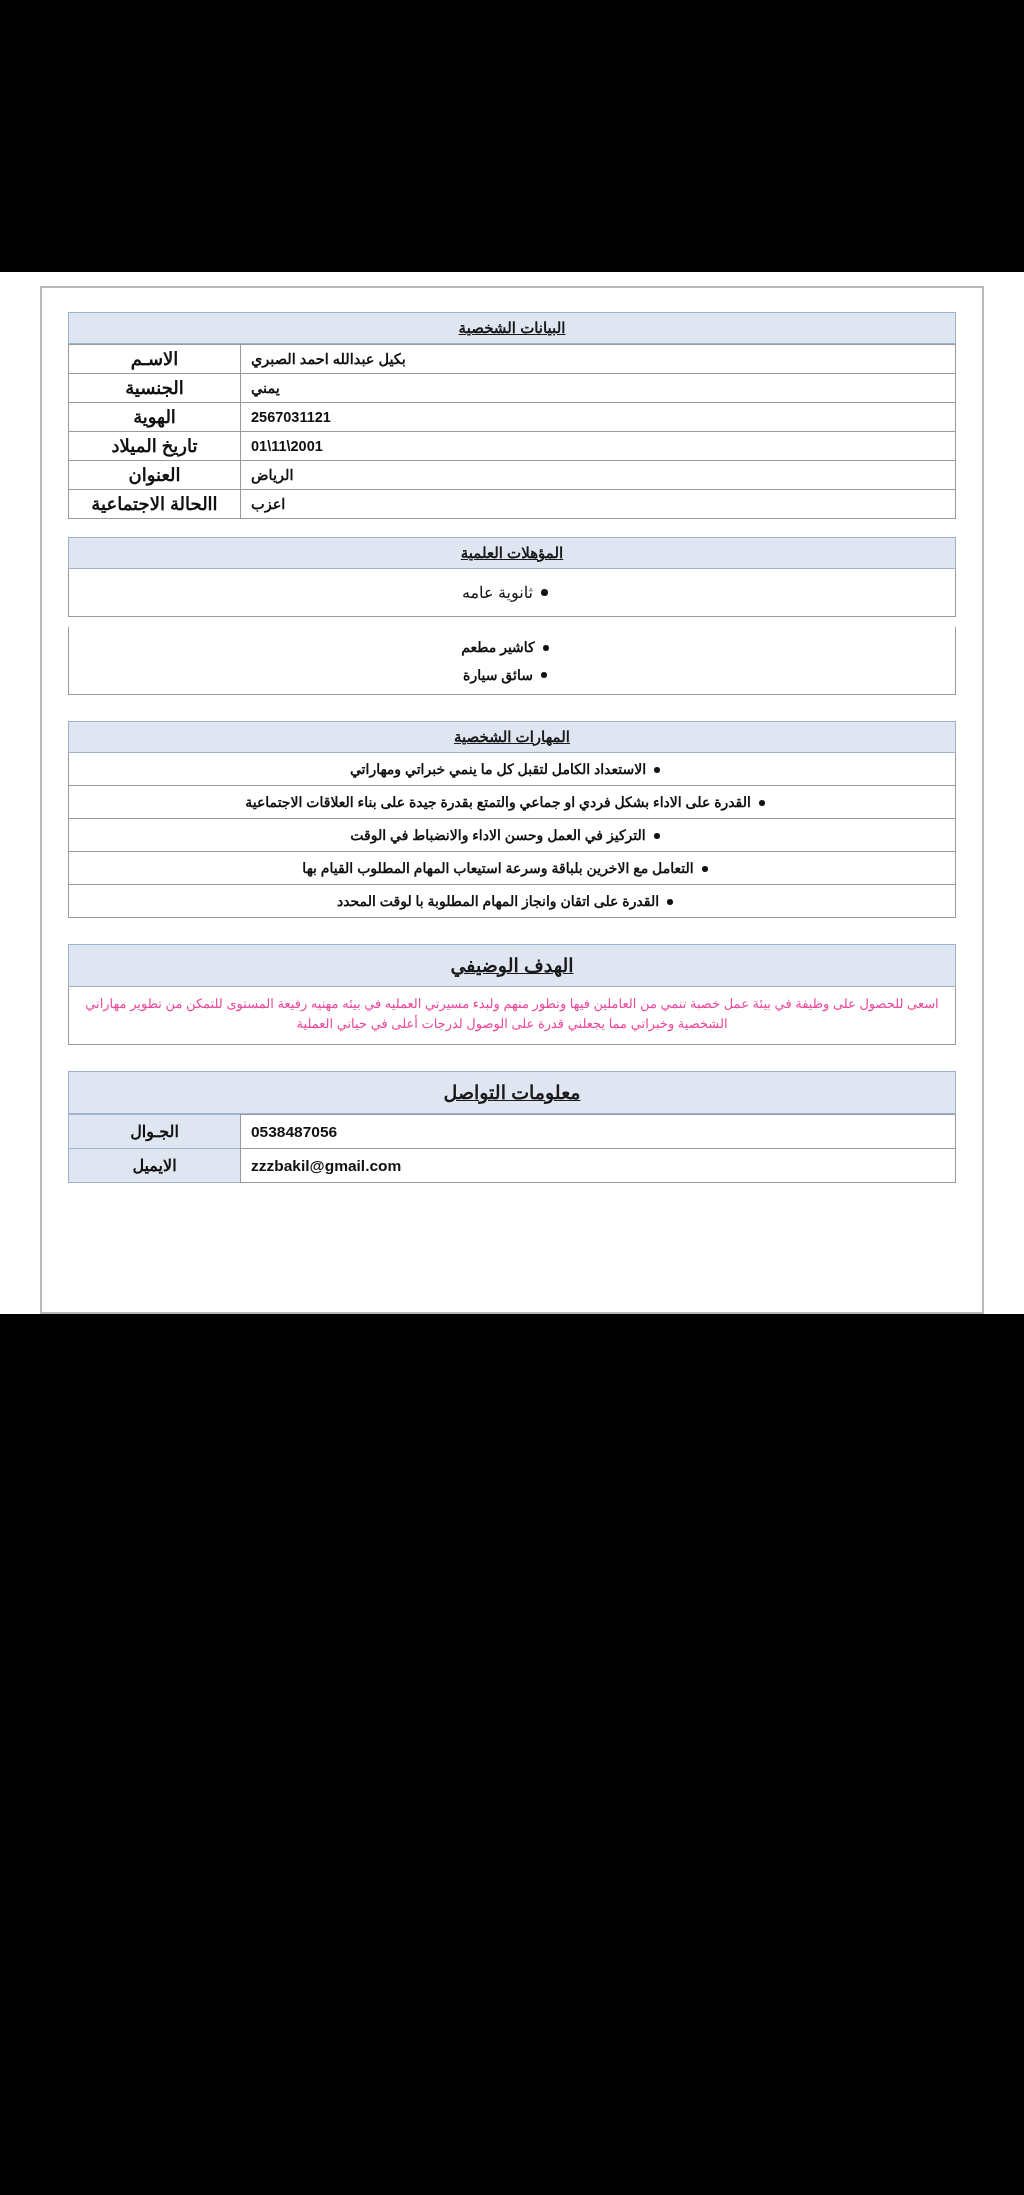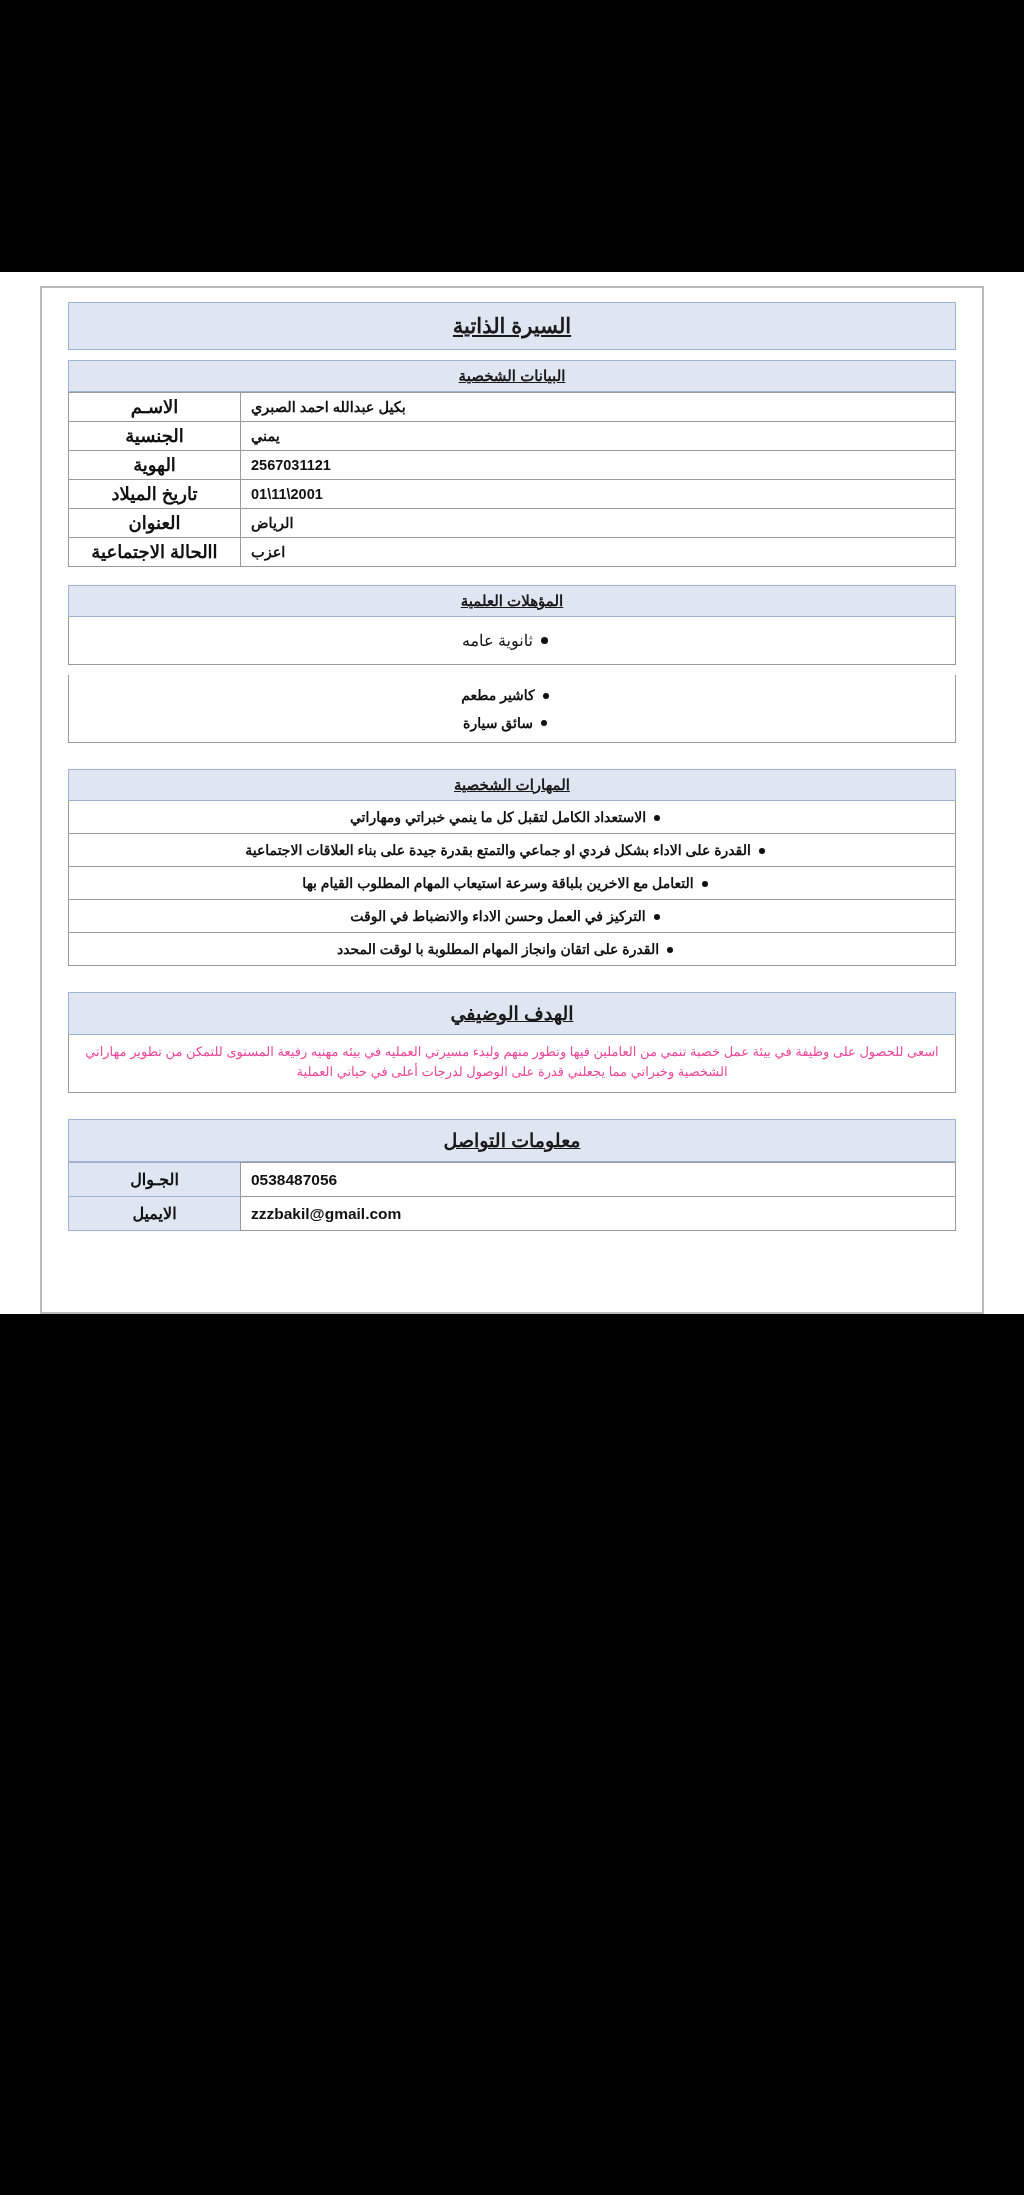--- a/index.html
+++ b/index.html
@@ -192,23 +192,20 @@
     margin: 0 8px;
   }
 </style>
 </head>
 <body>
 
 <div class="page-wrap">
   <div class="doc-frame">
     <div class="inner">
 
-      <div class="band title-main indent">
-        <span class="band-title">السيرة الذاتية</span>
-      </div>
 
       <div class="gap-sm"></div>
 
       <div class="band title-sec indent">
         <span class="band-title">البيانات الشخصية</span>
       </div>
       <div class="indent">
         <table class="kv">
           <tbody>
               <tr>
@@ -271,24 +268,24 @@
         <span class="band-title">المهارات الشخصية</span>
       </div>
       <div class="skills-box indent">
         <div class="skill-row">
           <span class="bullet-dot"></span><span>الاستعداد الكامل لتقبل كل ما ينمي خبراتي ومهاراتي</span>
         </div>
         <div class="skill-row">
           <span class="bullet-dot"></span><span>القدرة على الاداء بشكل فردي او جماعي  والتمتع بقدرة جيدة على بناء العلاقات الاجتماعية</span>
         </div>
         <div class="skill-row">
+          <span class="bullet-dot"></span><span>التركيز في العمل وحسن الاداء والانضباط في الوقت</span>
+        </div>
+        <div class="skill-row">
           <span class="bullet-dot"></span><span>التعامل مع الاخرين بلباقة وسرعة استيعاب المهام المطلوب القيام بها</span>
-        </div>
-        <div class="skill-row">
-          <span class="bullet-dot"></span><span>التركيز في العمل وحسن الاداء والانضباط في الوقت</span>
         </div>
         <div class="skill-row">
           <span class="bullet-dot"></span><span>القدرة على اتقان وانجاز المهام المطلوبة با لوقت المحدد</span>
         </div>
       </div>
 
       <div class="gap-lg"></div>
 
       <div class="band title-big indent">
         <span class="band-title">الهدف الوضيفي</span>

